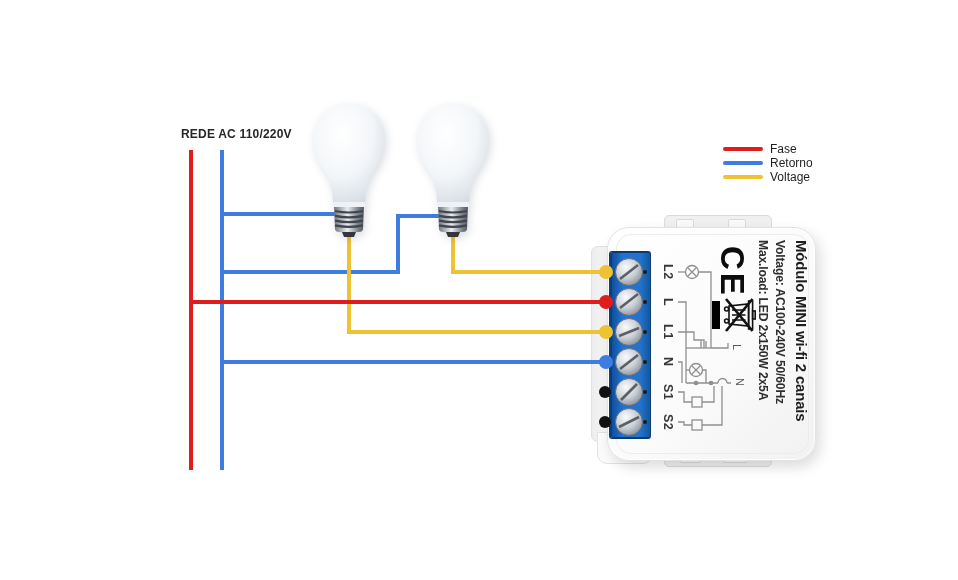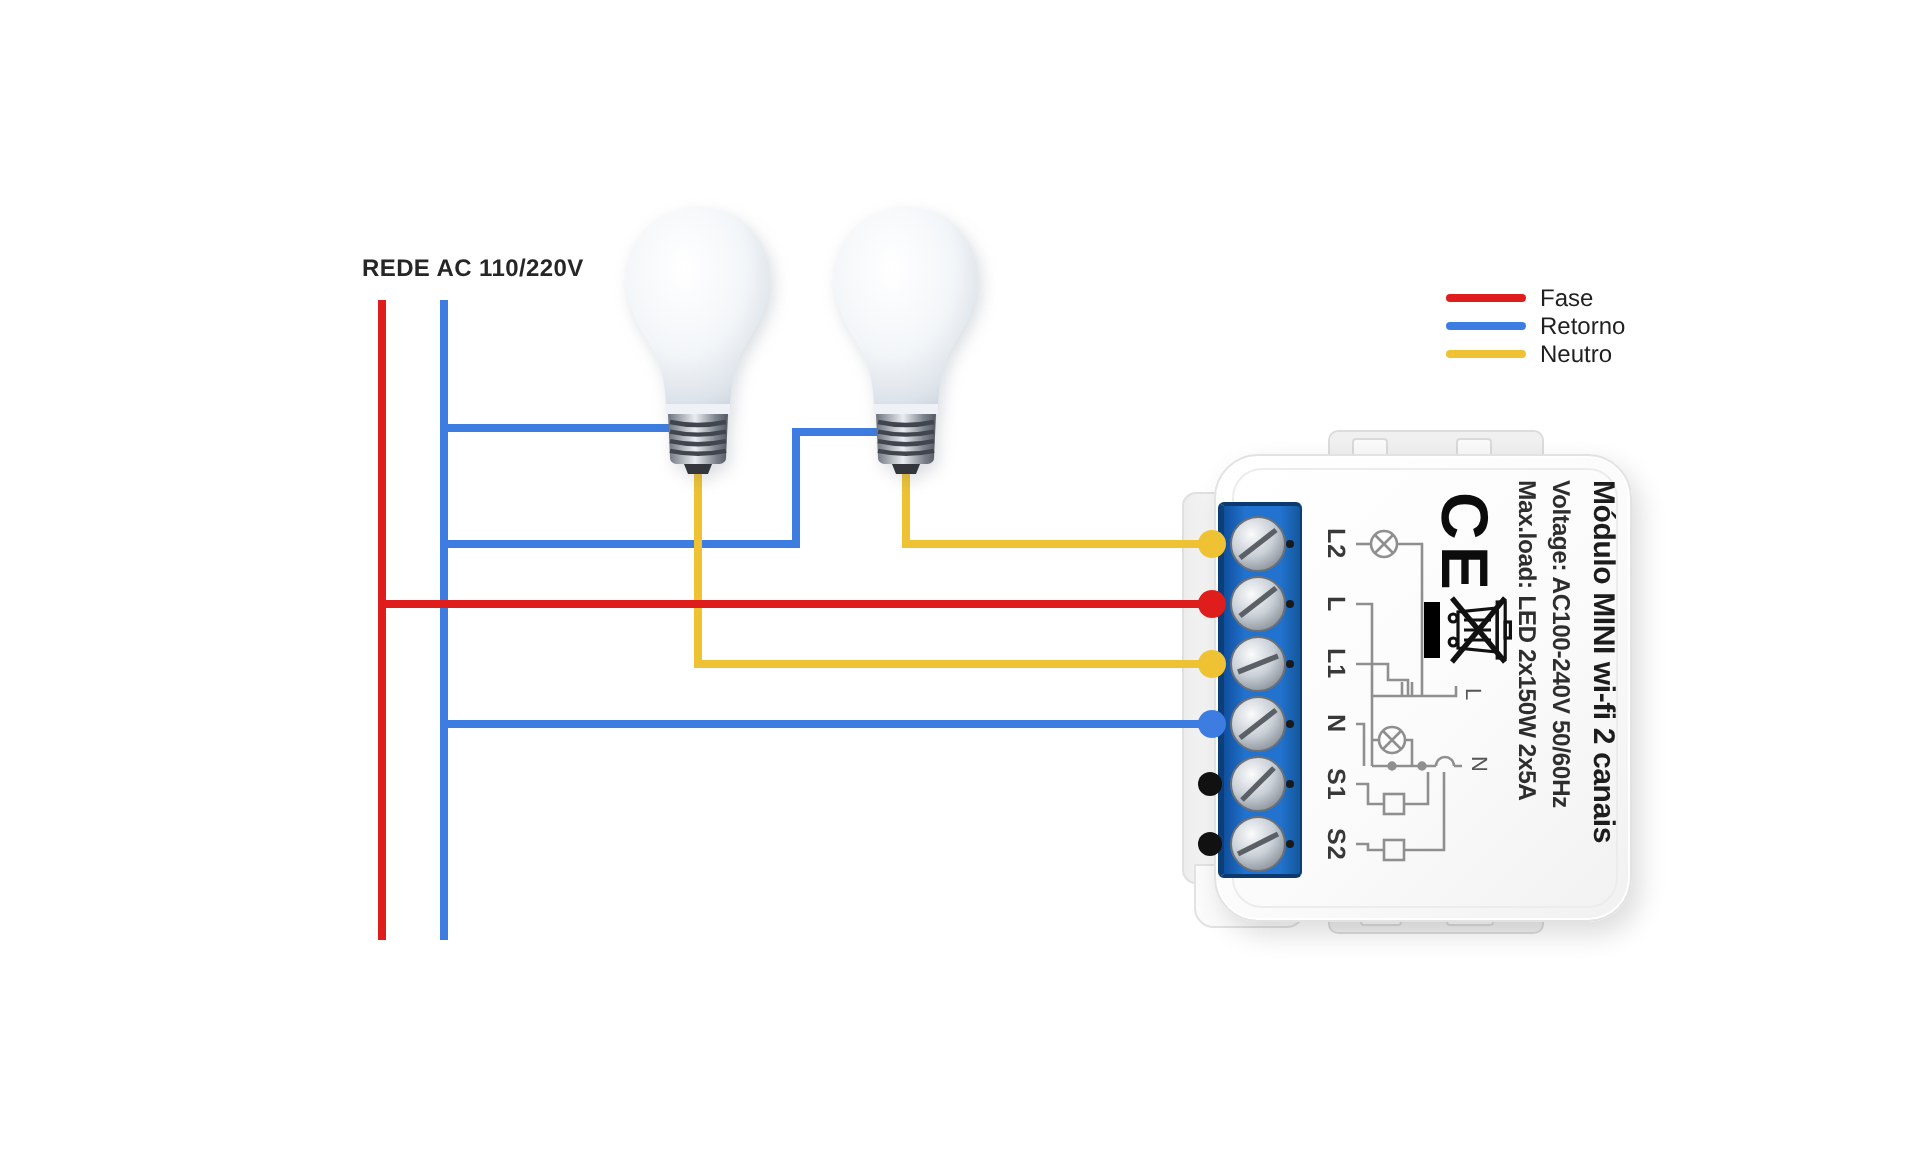--- a/index.html
+++ b/index.html
@@ -262,15 +262,15 @@
   <div class="legend-row">
     <span class="legend-swatch" style="background:var(--c-fase);"></span>
     <span class="legend-text">Fase</span>
   </div>
   <div class="legend-row">
     <span class="legend-swatch" style="background:var(--c-neutro);"></span>
     <span class="legend-text">Retorno</span>
   </div>
   <div class="legend-row">
     <span class="legend-swatch" style="background:var(--c-retorno);"></span>
-    <span class="legend-text">Neutro</span>
+    <span class="legend-text">Voltage</span>
   </div>
 </div>
 
 </body></html>

